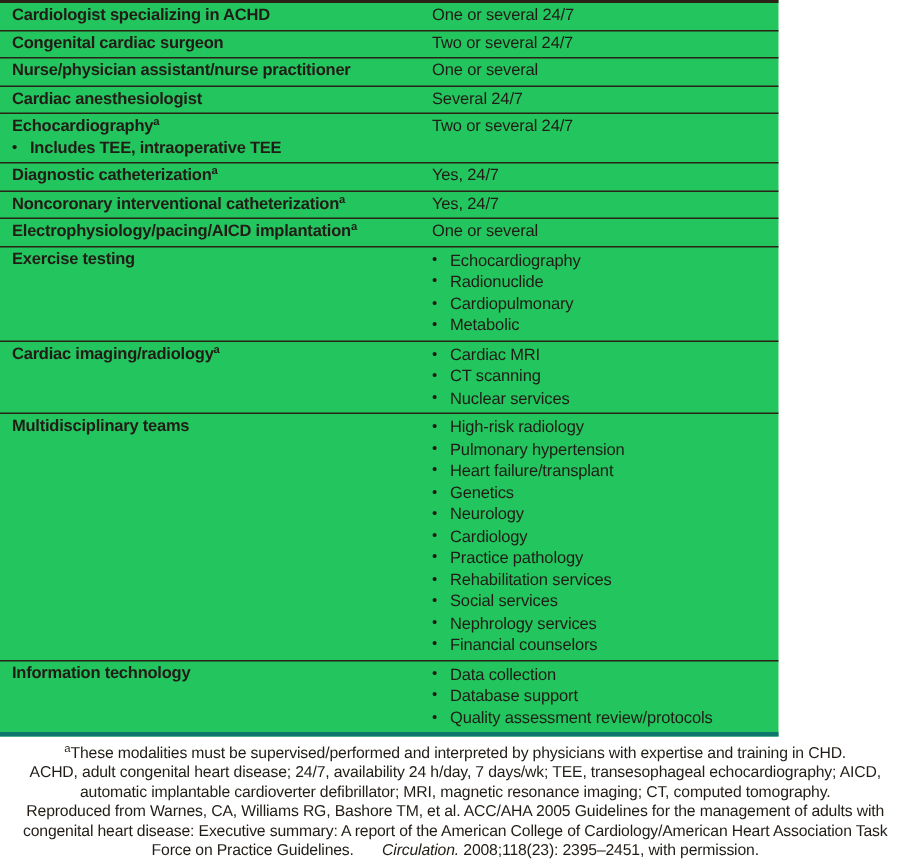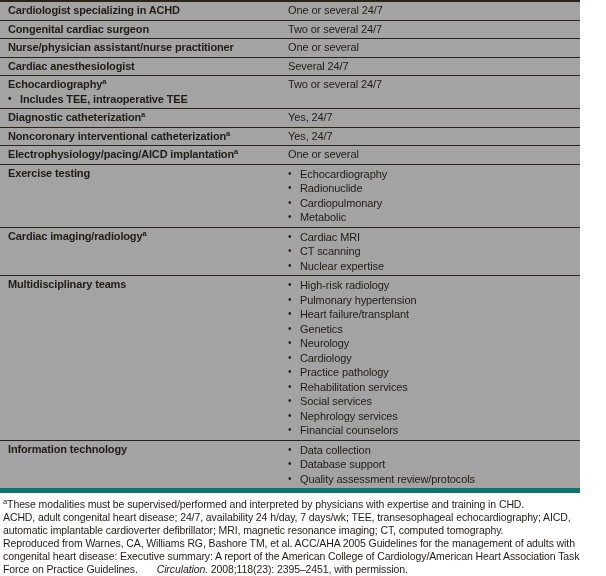--- a/index.html
+++ b/index.html
@@ -13,24 +13,24 @@
     color: #211c16;
     -webkit-font-smoothing: antialiased;
   }
   .page {
     width: 606px;
     height: 576px;
     background: #ffffff;
     position: relative;
   }
   .achd-table {
-    width: 580px;
-    background: #a3a3a3;
+    width: 519px;
+    background: #22c55e;
     border-top: 2px solid #2b2317;
-    border-bottom: 5px solid #0f766e;
+    border-bottom: 3px solid #0f766e;
     box-sizing: border-box;
   }
   .row {
     display: flex;
     align-items: flex-start;
     border-bottom: 1px solid #2b2317;
     padding: 2px 0 2px 0;
   }
   .row:last-child { border-bottom: none; }
   .label-cell {
@@ -74,21 +74,21 @@
     vertical-align: 4px;
   }
   .footnotes {
     margin-top: 5px;
     padding-left: 3px;
     padding-right: 2px;
     font-size: 10.5px;
     line-height: 13px;
     letter-spacing: -0.1px;
   }
-  .footnotes p { margin: 0; }
+  .footnotes p { margin: 0; text-align: center; }
   .em { font-style: italic; padding-left: 16px; }
 </style>
 </head>
 <body>
 
 <div class="page">
   <div class="achd-table" id="achd-table">
       <div class="row">
         <div class="label-cell">
           <div class="label-line">Cardiologist specializing in ACHD</div>
@@ -188,21 +188,21 @@
           <div class="bullet-line">
             <span class="blt">•</span>
             <span>Cardiac MRI</span>
           </div>
           <div class="bullet-line">
             <span class="blt">•</span>
             <span>CT scanning</span>
           </div>
           <div class="bullet-line">
             <span class="blt">•</span>
-            <span>Nuclear expertise</span>
+            <span>Nuclear services</span>
           </div>
         </div>
       </div>
       <div class="row">
         <div class="label-cell">
           <div class="label-line">Multidisciplinary teams</div>
         </div>
         <div class="value-cell">
           <div class="bullet-line">
             <span class="blt">•</span>

